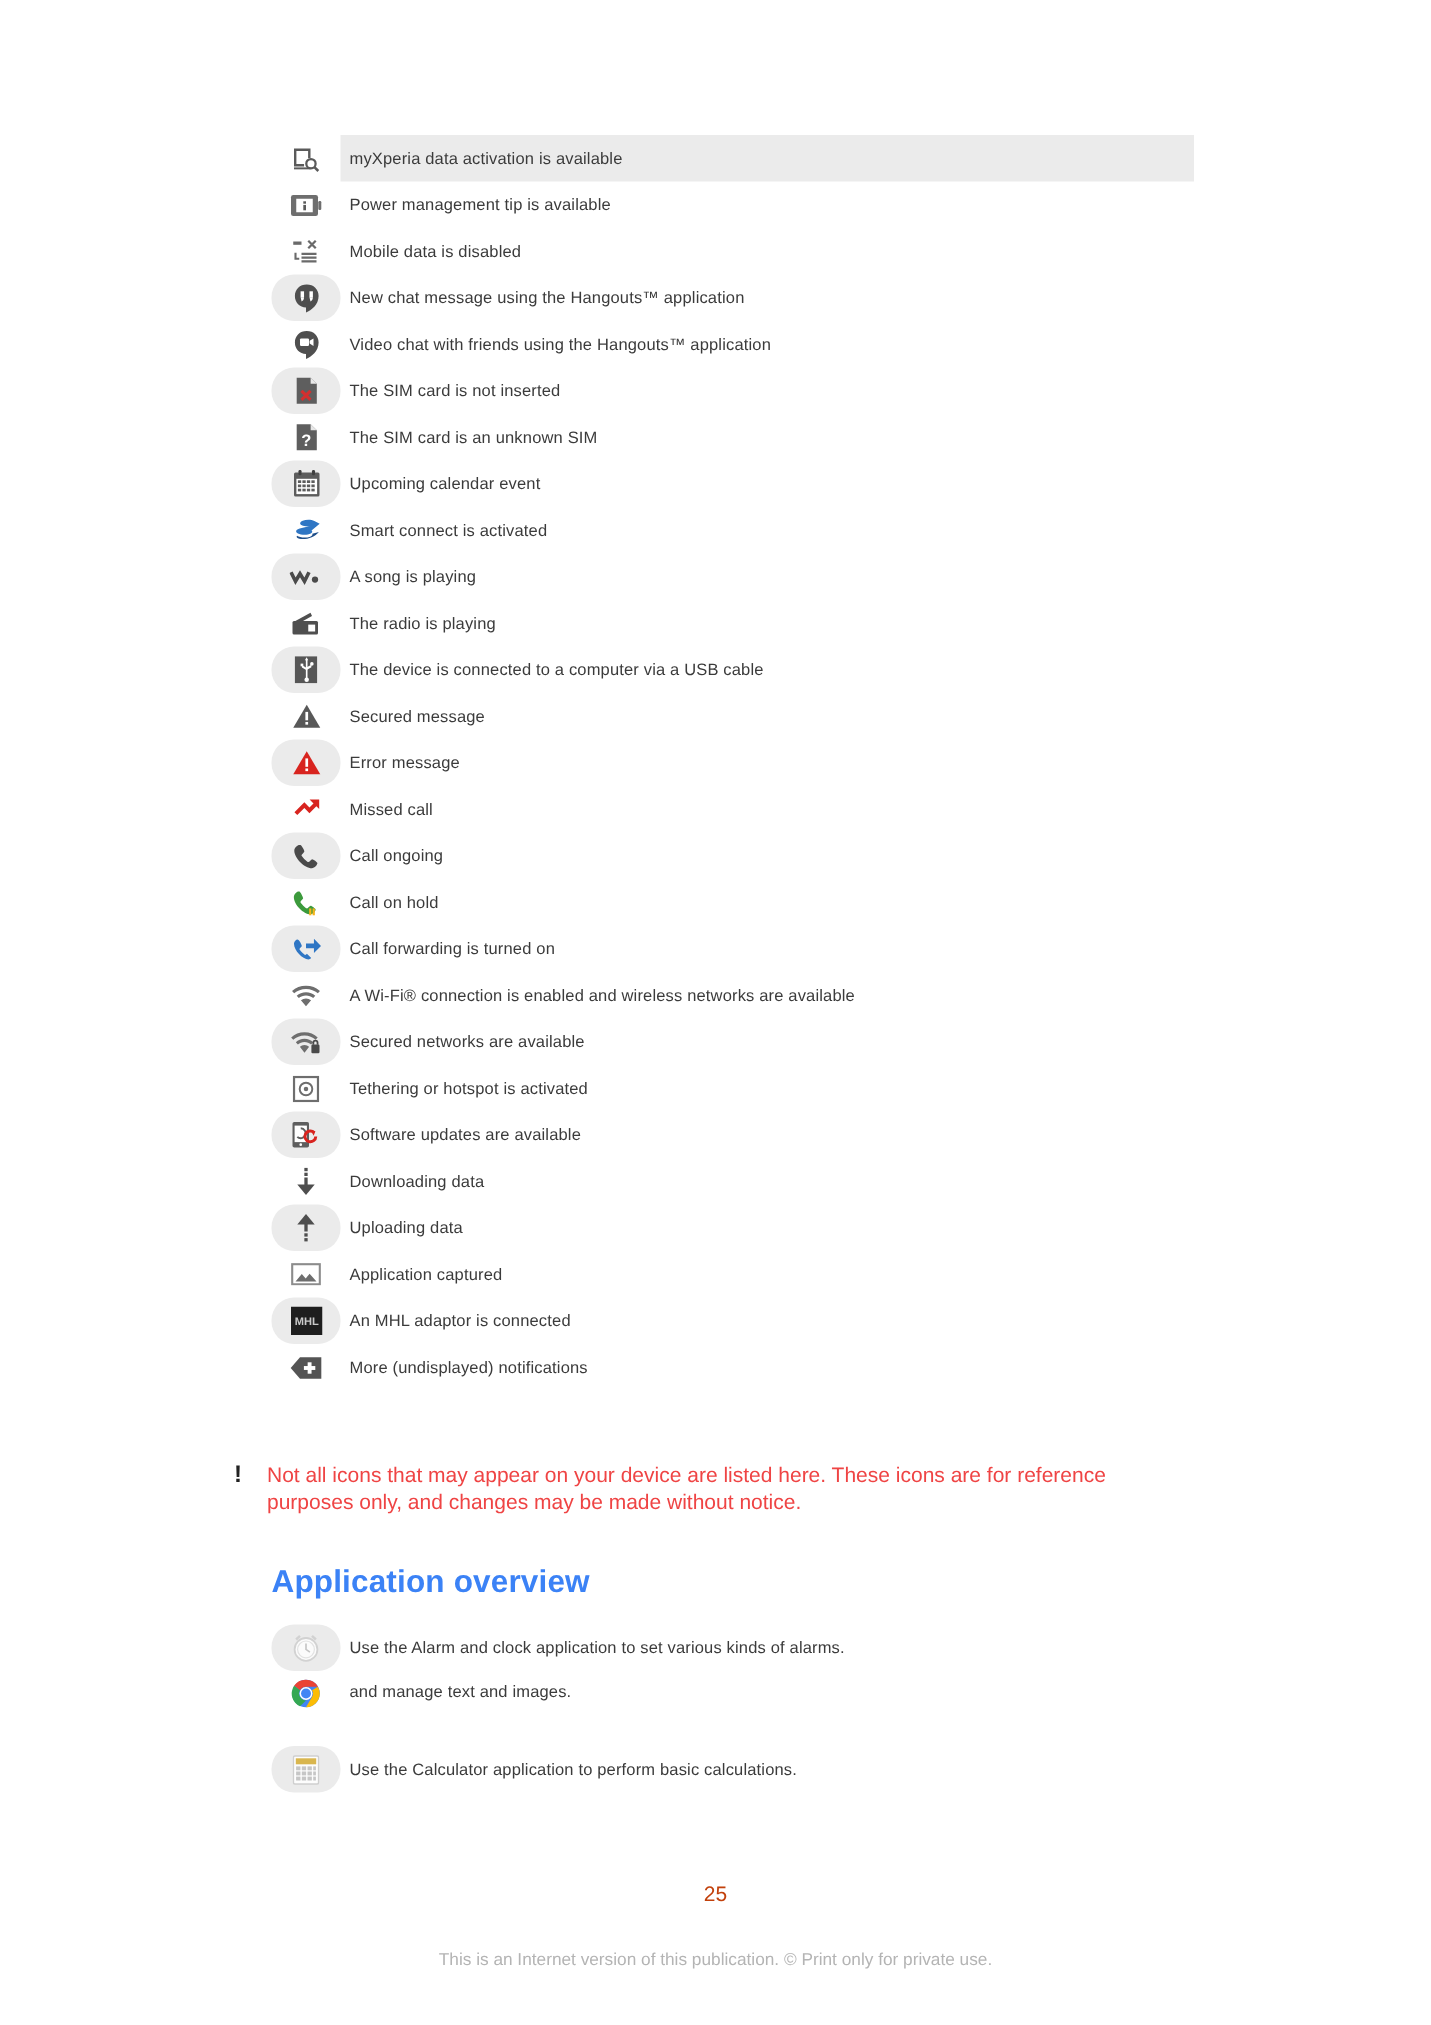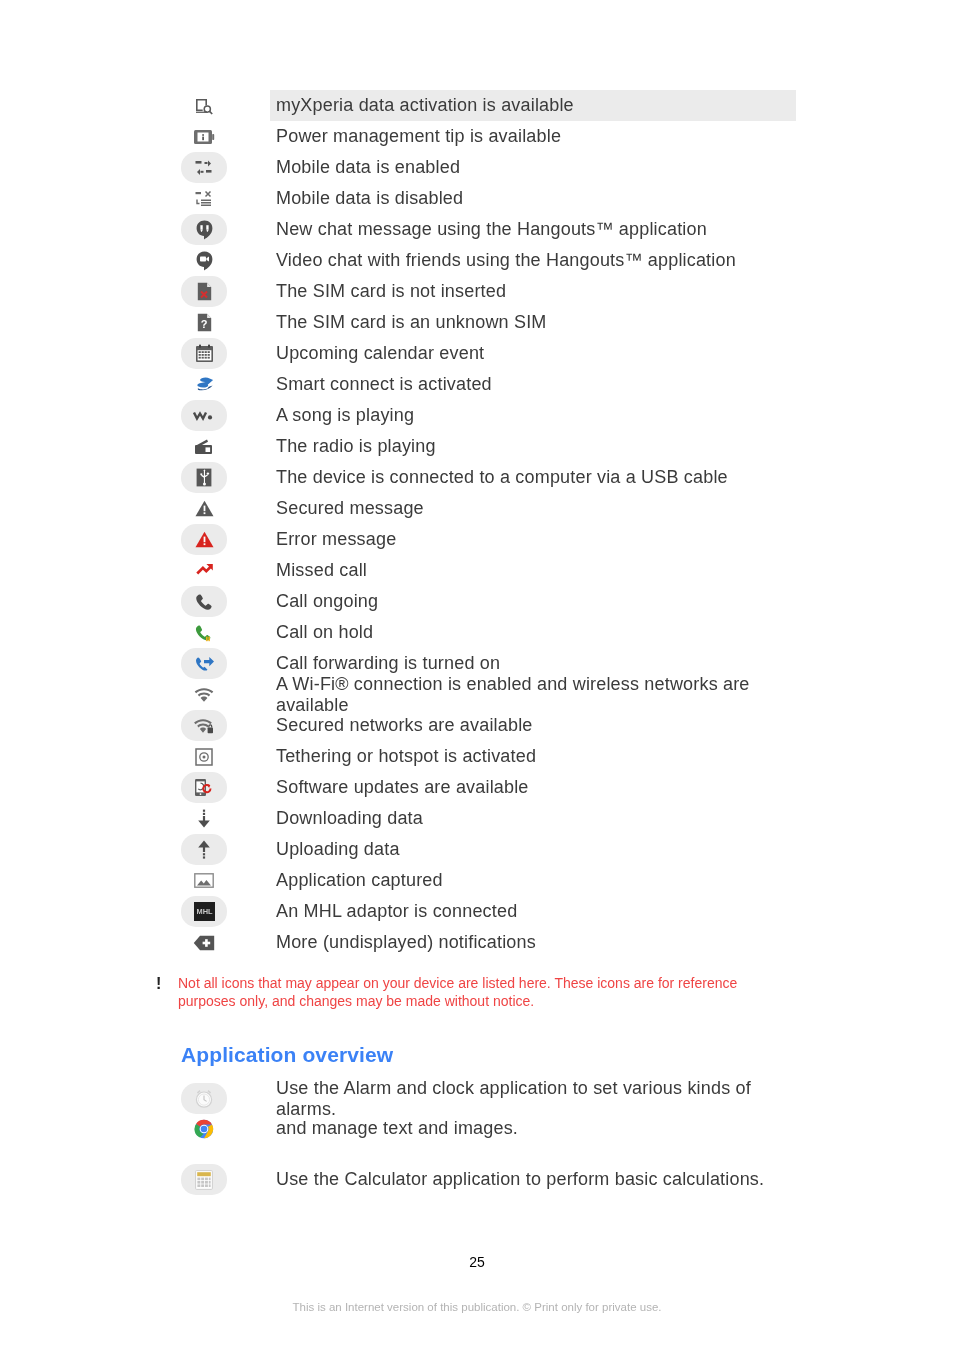--- a/index.html
+++ b/index.html
@@ -36,24 +36,23 @@
     align-items: center;
     justify-content: center;
   }
   .tcell {
     flex: 1;
     height: 31px;
     display: flex;
     align-items: center;
     padding-left: 6px;
     box-sizing: border-box;
-    font-size: 18px;
+    font-size: 11px;
     color: #3b3b3b;
     letter-spacing: 0.01em;
-    margin-left: 43px;
   }
   
   .irow.stripe-full .tcell { background: #ebebeb; }
   .irow.stripe-icon .icell { background: #ebebeb; border-radius: 15px; }
 
   
   .irow.tall { height: 50px; }
   .irow.tall .icell { height: 50px; align-items: flex-start; padding-top: 5px; box-sizing: border-box;}
   .irow.tall .tcell { height: 50px; align-items: flex-start; padding-top: 4px; line-height: 20px; }
   .irow.tall .tcell span { display: block; }
@@ -104,21 +103,21 @@
   }
 
   
   .page-no {
     position: absolute;
     left: 0;
     right: 0;
     top: 1254px;
     text-align: center;
     font-size: 14px;
-    color: #000000;
+    color: #c2410c;
   }
   .footer-note {
     position: absolute;
     left: 0;
     right: 0;
     top: 1301px;
     text-align: center;
     font-size: 11.5px;
     color: #b4b4b4;
   }
@@ -146,33 +145,20 @@
         <rect x="1" y="1" width="18" height="14" rx="1.5" fill="#6e6e6e"></rect>
         <rect x="19.2" y="5" width="2" height="6" rx="0.8" fill="#6e6e6e"></rect>
         <rect x="4.5" y="3.5" width="11" height="9" fill="#ffffff"></rect>
         <rect x="9.2" y="5.2" width="1.8" height="1.6" fill="#5a5a5a"></rect>
         <rect x="9.2" y="7.6" width="1.8" height="3.6" fill="#5a5a5a"></rect>
       </svg>
     </div>
     <div class="tcell">Power management tip is available</div>
   </div>
 
-  <div class="irow stripe-icon">
-    <div class="icell">
-      <svg class="ic" width="18" height="18" viewBox="0 0 18 18">
-        <rect x="0.5" y="2" width="6" height="2.6" fill="#555"></rect>
-        <path d="M13 1.5l3 3-3 3z" fill="#555"></path>
-        <rect x="9.5" y="3" width="3" height="2" fill="#555"></rect>
-        <path d="M5 10l-3 3 3 3z" fill="#555"></path>
-        <rect x="5.5" y="11.8" width="3" height="2" fill="#555"></rect>
-        <rect x="11" y="11" width="5.5" height="2.6" fill="#555"></rect>
-      </svg>
-    </div>
-    <div class="tcell">Mobile data is enabled</div>
-  </div>
 
   <div class="irow">
     <div class="icell">
       <svg class="ic" width="18" height="18" viewBox="0 0 18 18">
         <rect x="0.5" y="2" width="5.5" height="2.2" fill="#6a6a6a"></rect>
         <path d="M10.5 1.5l5 5M15.5 1.5l-5 5" stroke="#6a6a6a" stroke-width="1.5" fill="none"></path>
         <path d="M2 9.5v4h2.5" stroke="#6a6a6a" stroke-width="1.4" fill="none"></path>
         <rect x="6" y="9.5" width="10" height="1.5" fill="#6a6a6a"></rect>
         <rect x="6" y="12" width="10" height="1.5" fill="#6a6a6a"></rect>
         <rect x="6" y="14.5" width="10" height="1.5" fill="#6a6a6a"></rect>

